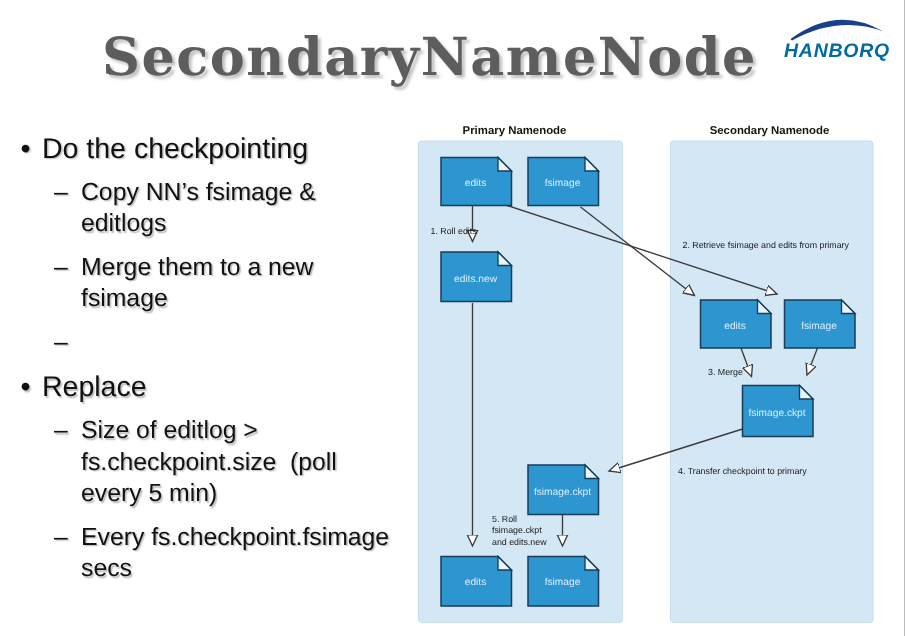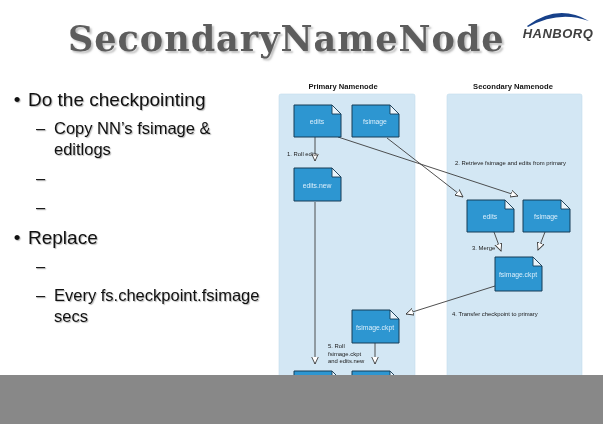--- a/index.html
+++ b/index.html
@@ -1,38 +1,38 @@
 <!DOCTYPE html>
 <html><head>
 <meta charset="utf-8">
 <style>
   html,body { margin:0; padding:0; background:#888; }
   .slide {
-    position:relative; width:603px; height:375px;
+    position:relative; width:603px; height:424px;
     background:#ffffff; overflow:hidden;
     font-family:"Liberation Sans", sans-serif;
   }
   
   .title {
     position:absolute; left:68px; top:18px; width:440px;
     font-family:"DejaVu Serif", serif;
     font-weight:bold; font-size:35px; letter-spacing:1px;
     color:#5d5d5d;
     text-shadow:2px 2px 2px rgba(140,140,140,0.55);
     white-space:nowrap;
   }
   
   .logo { position:absolute; left:521px; top:10px; width:74px; height:44px; text-align:center; }
   .logo .swoosh { display:block; margin:0 auto; }
   .logo .logo-text {
     display:block; margin-top:-2px;
     font-family:"Liberation Sans", sans-serif;
     font-weight:bold; font-style:italic;
     font-size:13px; letter-spacing:0.5px;
-    color:#404040; white-space:nowrap;
+    color:#0369a1; white-space:nowrap;
   }
   
   .bullets {
     position:absolute; left:6px; top:88px; width:266px;
     color:#111;
     text-shadow:1px 1px 1px rgba(0,0,0,0.28);
   }
   .l1 { display:flex; font-size:19px; line-height:24px; margin-bottom:6px; }
   .l1 .marker { width:22px; text-align:center; flex:0 0 22px; }
   .l2 { display:flex; font-size:16.5px; line-height:21px; margin-bottom:8px; }
@@ -68,30 +68,32 @@
     <div class="l1">
       <span class="marker">•</span>
       <span class="txt">Do the checkpointing</span>
     </div>
     <div class="l2">
       <span class="marker">–</span>
       <span class="txt">Copy NN’s fsimage &amp; editlogs</span>
     </div>
     <div class="l2">
       <span class="marker">–</span>
+      <span class="txt">Merge them to a new fsimage</span>
     </div>
     <div class="l2">
       <span class="marker">–</span>
     </div>
     <div class="l1 gap-before-timing">
       <span class="marker">•</span>
       <span class="txt">Replace</span>
     </div>
     <div class="l2">
       <span class="marker">–</span>
+      <span class="txt">Size of editlog &gt; fs.checkpoint.size  (poll every 5 min)</span>
     </div>
     <div class="l2">
       <span class="marker">–</span>
       <span class="txt">Every fs.checkpoint.fsimage secs</span>
     </div>
   </div>
 
   <svg class="diagram" width="328" height="349" viewBox="0 0 328 349">
     <defs>
       <marker id="ah" markerWidth="12" markerHeight="10" refX="7.5" refY="4" orient="auto" markerUnits="userSpaceOnUse">

